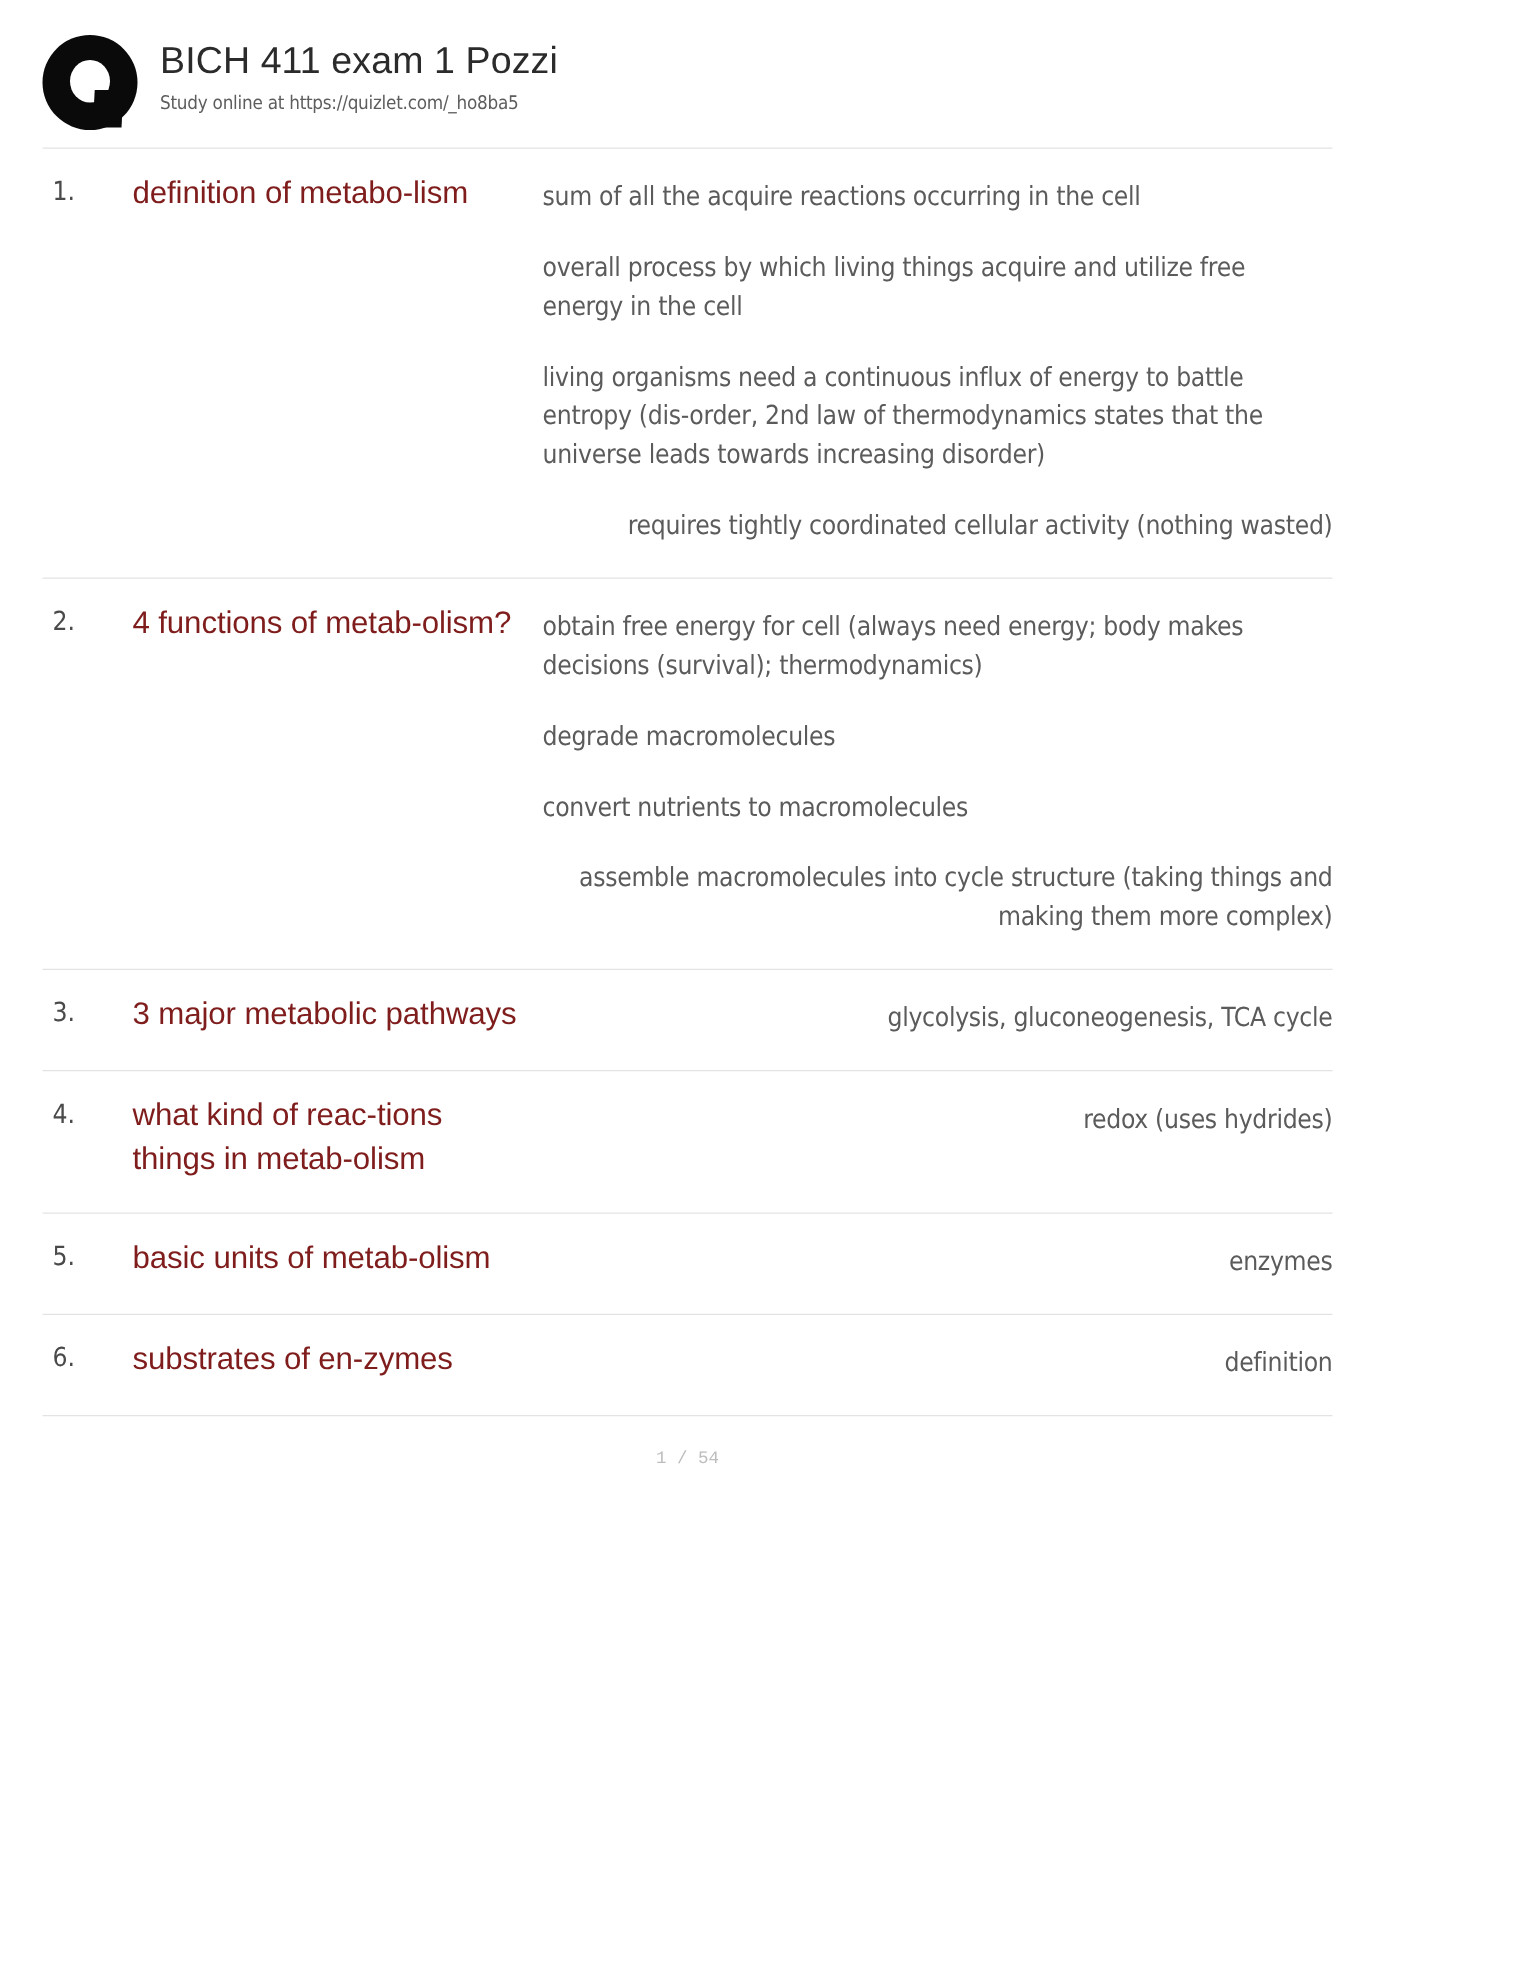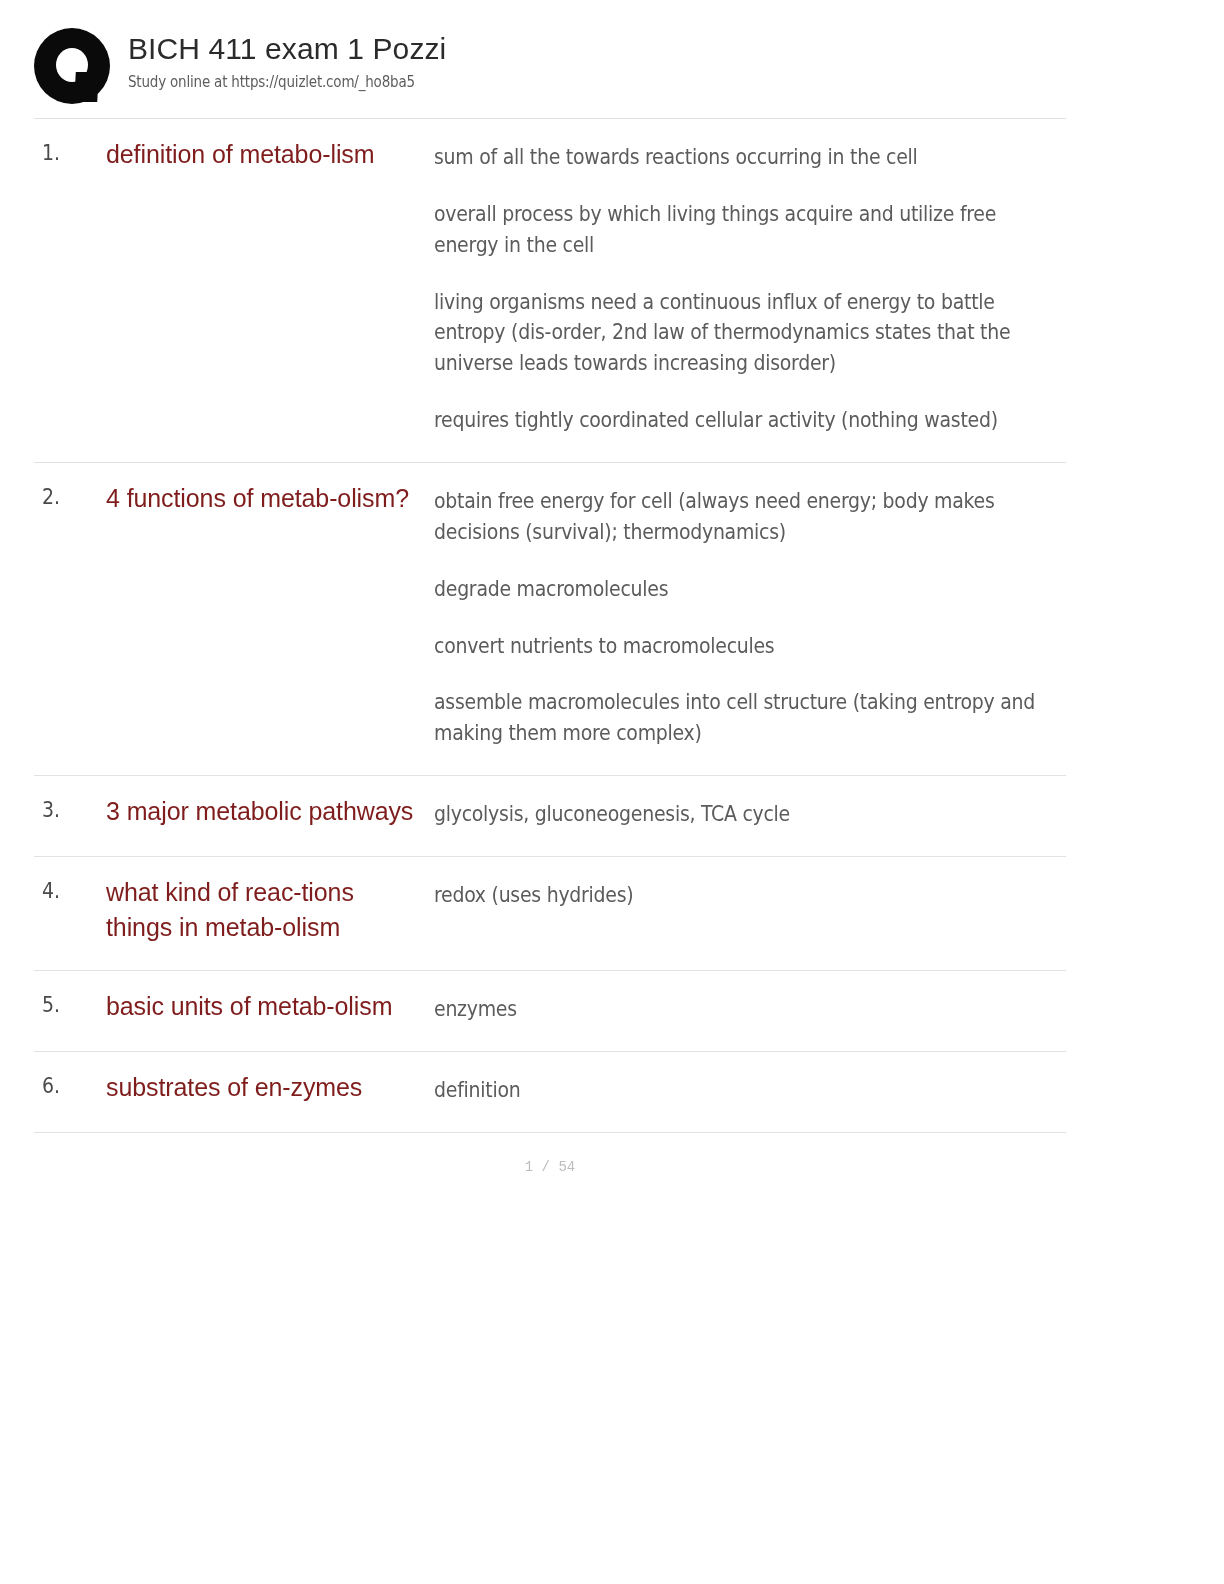--- a/index.html
+++ b/index.html
@@ -113,21 +113,21 @@
   }
   .def p {
     margin: 0 0 26px 0;
     font-size: 21px;
     line-height: 1.47;
     color: #5b5b5b;
     font-family: "DejaVu Sans Condensed", "Liberation Sans", sans-serif;
     letter-spacing: -0.25px;
     max-width: 770px;
   }
-  .def p:last-child { margin-bottom: 0; }
+  .def p:last-child { margin-bottom: 0; text-align: right; }
   .footer {
     margin: 26px 34px 0 34px;
     text-align: center;
     font-size: 14px;
     color: #bdbdbd;
     font-family: Liberation Mono, monospace;
     padding-bottom: 20px;
   }
 </style>
 </head>
@@ -146,35 +146,35 @@
       <div class="doc-sub">Study online at https://quizlet.com/_ho8ba5</div>
     </div>
   </div>
 
   <div class="cards">
 
     <div class="card">
       <div class="num">1.</div>
       <div class="term">definition of metabo-lism</div>
       <div class="def">
-        <p>sum of all the towards reactions occurring in the cell</p>
+        <p>sum of all the acquire reactions occurring in the cell</p>
         <p>overall process by which living things acquire and utilize free energy in the cell</p>
         <p>living organisms need a continuous influx of energy to battle entropy (dis-order, 2nd law of thermodynamics states that the universe leads towards increasing disorder)</p>
         <p>requires tightly coordinated cellular activity (nothing wasted)</p>
       </div>
     </div>
 
     <div class="card">
       <div class="num">2.</div>
       <div class="term">4 functions of metab-olism?</div>
       <div class="def">
         <p>obtain free energy for cell (always need energy; body makes decisions (survival); thermodynamics)</p>
         <p>degrade macromolecules</p>
         <p>convert nutrients to macromolecules</p>
-        <p>assemble macromolecules into cell structure (taking entropy and making them more complex)</p>
+        <p>assemble macromolecules into cycle structure (taking things and making them more complex)</p>
       </div>
     </div>
 
     <div class="card">
       <div class="num">3.</div>
       <div class="term">3 major metabolic pathways</div>
       <div class="def">
         <p>glycolysis, gluconeogenesis, TCA cycle</p>
       </div>
     </div>

